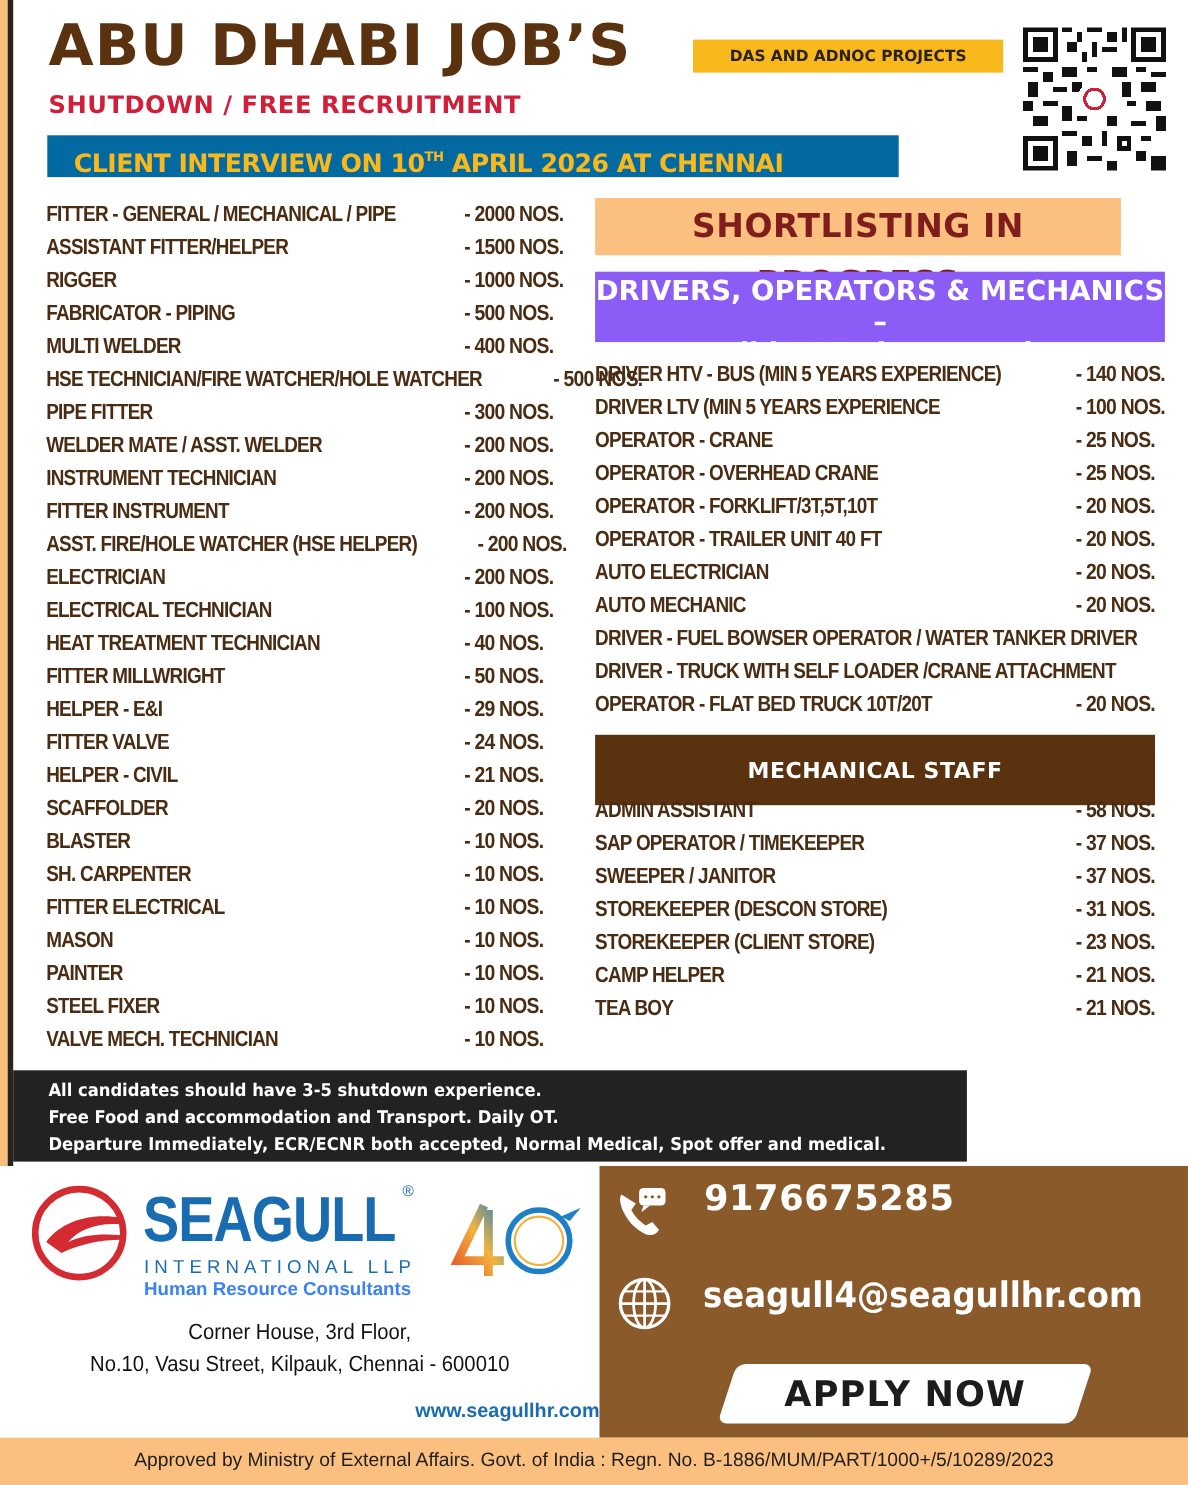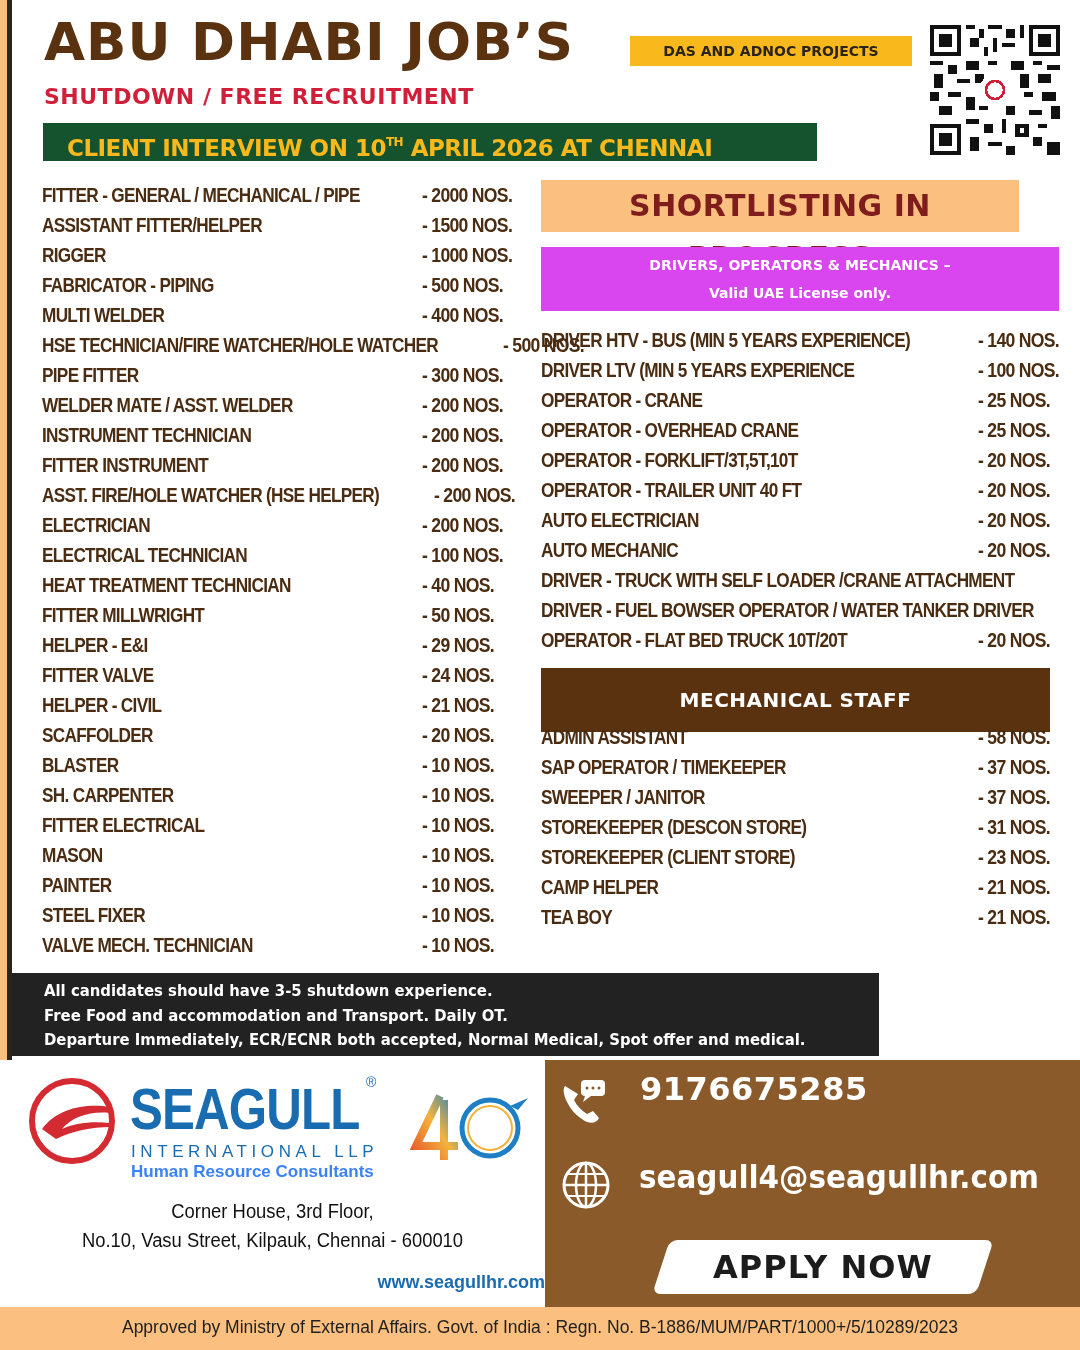--- a/index.html
+++ b/index.html
@@ -4,35 +4,35 @@
 <style>
   * { box-sizing: border-box; margin: 0; padding: 0; }
   html, body { width: 1080px; height: 1350px; background: #ffffff; overflow: hidden; }
   body { position: relative; font-family: "Liberation Sans", sans-serif; }
 
   .stripe-orange { position: absolute; left: 0; top: 0; width: 7px; height: 1060px; background: #f9bd7c; }
   .stripe-dark { position: absolute; left: 7px; top: 0; width: 5px; height: 1060px; background: #2a2421; }
 
   .title { position: absolute; left: 44px; top: 12px; font-family: "DejaVu Sans", sans-serif; font-weight: bold; font-size: 52px; color: #5a3210; letter-spacing: 1px; white-space: nowrap; transform: scaleX(1.02); transform-origin: left; }
   .subtitle { position: absolute; left: 44px; top: 84px; font-family: "DejaVu Sans", sans-serif; font-weight: bold; font-size: 22px; color: #d11f3a; letter-spacing: 0.5px; white-space: nowrap; }
-  .interview-bar { position: absolute; left: 43px; top: 123px; width: 774px; height: 38px; background: #14532d; color: #f9b81b; font-family: "DejaVu Sans", sans-serif; font-weight: bold; font-size: 23px; padding-left: 24px; line-height: 38px; white-space: nowrap; letter-spacing: -0.5px; }
+  .interview-bar { position: absolute; left: 43px; top: 123px; width: 774px; height: 38px; background: #0369a1; color: #f9b81b; font-family: "DejaVu Sans", sans-serif; font-weight: bold; font-size: 23px; padding-left: 24px; line-height: 38px; white-space: nowrap; letter-spacing: -0.5px; }
   .interview-bar sup { font-size: 12px; vertical-align: 10px; }
 
   .projects-badge { position: absolute; left: 630px; top: 36px; width: 282px; height: 30px; background: #f9b81b; color: #2b2318; font-family: "DejaVu Sans", sans-serif; font-weight: bold; font-size: 14px; text-align: center; line-height: 30px; }
 
   .qr { position: absolute; left: 930px; top: 25px; width: 130px; height: 130px; background: #fff; }
   .qr svg { width: 100%; height: 100%; }
 
   .list-left { position: absolute; left: 42px; top: 180px; width: 490px; }
   .row { display: flex; height: 30px; align-items: center; font-family: "Liberation Sans", sans-serif; font-weight: bold; font-size: 20px; color: #4a2c12; white-space: nowrap; letter-spacing: -0.8px; }
   .row .role { flex: 1; transform: scaleX(0.86); transform-origin: left; }
   .list-left .row .qty { width: 110px; transform: scaleX(0.88); transform-origin: left; }
 
   .shortlist { position: absolute; left: 541px; top: 180px; width: 478px; height: 52px; background: #fbbf80; color: #7f1d1d; font-family: "DejaVu Sans", sans-serif; font-weight: bold; font-size: 30px; text-align: center; line-height: 52px; letter-spacing: 0.5px; }
-  .drivers-head { position: absolute; left: 541px; top: 247px; width: 518px; height: 64px; background: #d946ef; color: #ffffff; font-family: "DejaVu Sans", sans-serif; font-weight: bold; font-size: 14px; text-align: center; line-height: 28px; padding-top: 4px; }
+  .drivers-head { position: absolute; left: 541px; top: 247px; width: 518px; height: 64px; background: #8b5cf6; color: #ffffff; font-family: "DejaVu Sans", sans-serif; font-weight: bold; font-size: 25px; text-align: center; line-height: 28px; padding-top: 4px; }
 
   .list-right { position: absolute; left: 541px; width: 525px; }
   .list-right .row .qty { width: 88px; transform: scaleX(0.88); transform-origin: left; }
   .list-drivers { top: 325px; }
   .list-support { top: 722px; }
 
   .support-head { position: absolute; left: 541px; top: 668px; width: 509px; height: 64px; background: #5a3210; color: #ffffff; font-family: "DejaVu Sans", sans-serif; font-weight: bold; font-size: 20px; text-align: center; line-height: 64px; letter-spacing: 0.5px; }
 
   .notice { position: absolute; left: 12px; top: 973px; width: 867px; height: 83px; background: #222222; color: #ffffff; font-family: "DejaVu Sans", sans-serif; font-weight: bold; font-size: 16px; padding: 6px 0 16px 32px; }
   .notice div { height: 24.5px; line-height: 24.5px; white-space: nowrap; transform: scaleX(0.93); transform-origin: left; }
@@ -272,24 +272,24 @@
     </div>
   <div class="row">
       <span class="role">AUTO ELECTRICIAN</span>
       <span class="qty">- 20 NOS.</span>
     </div>
   <div class="row">
       <span class="role">AUTO MECHANIC</span>
       <span class="qty">- 20 NOS.</span>
     </div>
   <div class="row">
+      <span class="role">DRIVER - FUEL BOWSER OPERATOR / WATER TANKER DRIVER</span>
+    </div>
+  <div class="row">
       <span class="role">DRIVER - TRUCK WITH SELF LOADER /CRANE ATTACHMENT</span>
-    </div>
-  <div class="row">
-      <span class="role">DRIVER - FUEL BOWSER OPERATOR / WATER TANKER DRIVER</span>
     </div>
   <div class="row">
       <span class="role">OPERATOR - FLAT BED TRUCK 10T/20T</span>
       <span class="qty">- 20 NOS.</span>
     </div>
 </div>
 
 <div class="support-head">MECHANICAL STAFF</div>
 
 <div class="list-right list-support">

